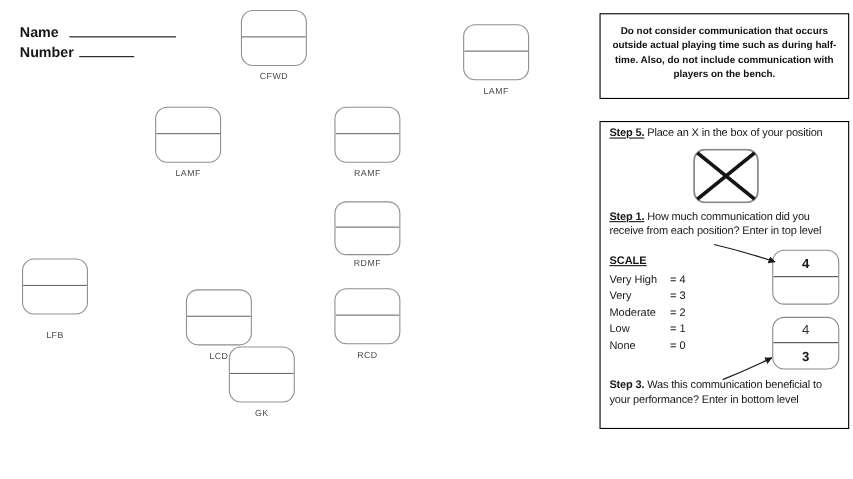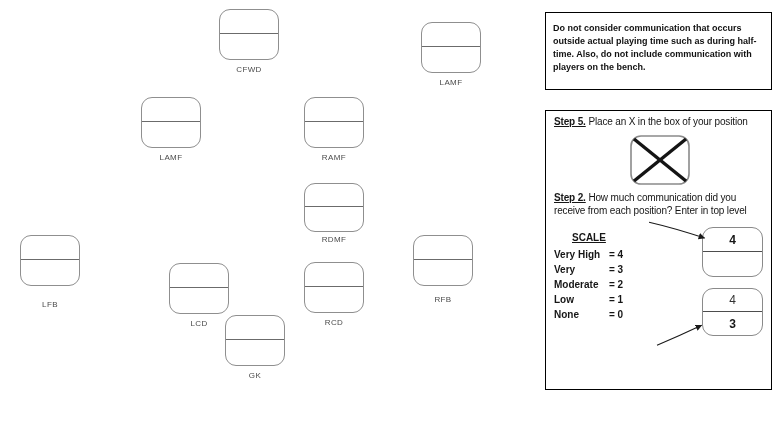--- a/index.html
+++ b/index.html
@@ -16,51 +16,61 @@
   .pos{position:absolute;width:60px;text-align:center;}
   .pos-box{width:60px;height:51px;border:1.3px solid #8f8f8f;border-radius:11px;
            box-sizing:border-box;overflow:hidden;background:#fff;}
   .pos-top{height:47%;border-bottom:1.4px solid #6b6b6b;}
   .pos-bottom{height:53%;}
   .pos-label{margin-top:5px;font-size:8px;color:#4a4a4a;letter-spacing:.4px;}
 
   
   .note-box{position:absolute;left:545px;top:12px;width:227px;height:78px;
             border:1.6px solid #000;box-sizing:border-box;}
-  .note-text{padding:9px 7px 0 7px;font-size:9px;font-weight:bold;line-height:1.45;color:#111;}
+  .note-text{padding:9px 7px 0 7px;font-size:9px;font-weight:bold;line-height:1.45;color:#111;text-align:center;}
 
   .instr-panel{position:absolute;left:545px;top:110px;width:227px;height:280px;
                border:1.6px solid #000;box-sizing:border-box;}
   .step{position:absolute;left:8px;width:213px;font-size:10px;line-height:1.28;
         letter-spacing:-0.15px;color:#161616;}
   .step-label{font-weight:bold;}
   .u{text-decoration:underline;}
 
   .xbox{position:absolute;left:84px;top:24px;width:60px;height:50px;}
 
   .scale-title{position:absolute;left:8px;top:121px;font-size:10px;font-weight:bold;
-               text-decoration:underline;color:#161616;margin-left:18px;}
-  .scale-row{position:absolute;left:8px;width:120px;font-size:10px;font-weight:bold;color:#161616;}
+               text-decoration:underline;color:#161616;}
+  .scale-row{position:absolute;left:8px;width:120px;font-size:10px;font-weight:normal;color:#161616;}
   .scale-val{position:absolute;left:55px;top:0;}
 
   .ex-box{position:absolute;width:61px;border:1.3px solid #8a8a8a;border-radius:11px;
           box-sizing:border-box;overflow:hidden;background:#fff;}
   .ex-top,.ex-bottom{height:50%;display:flex;align-items:center;justify-content:center;
           font-size:12px;color:#161616;}
   .ex-top{border-bottom:1.5px solid #4d4d4d;box-sizing:border-box;}
   .bold{font-weight:bold;}
   .plain{font-weight:normal;color:#333;}
 
   .arrow-layer{position:absolute;left:0;top:0;width:100%;height:100%;pointer-events:none;}
 </style>
 </head>
 <body>
 
 <div class="page">
 
+  <div class="name-block">
+    <div class="fill-line">
+      <span class="lbl">Name</span>
+      <span class="blank" style="width:97px;margin-left:5px;"></span>
+    </div>
+    <div class="fill-line">
+      <span class="lbl">Number</span>
+      <span class="blank" style="width:50px;"></span>
+    </div>
+  </div>
 
   <div class="pos" style="left:219px;top:9px;">
     <div class="pos-box">
       <div class="pos-top"></div>
       <div class="pos-bottom"></div>
     </div>
     <div class="pos-label">CFWD</div>
   </div>
 
   <div class="pos" style="left:421px;top:22px;">
@@ -113,29 +123,22 @@
   </div>
 
   <div class="pos" style="left:304px;top:262px;">
     <div class="pos-box">
       <div class="pos-top"></div>
       <div class="pos-bottom"></div>
     </div>
     <div class="pos-label">RCD</div>
   </div>
 
-  <div class="pos" style="left:413px;top:235px;">
-    <div class="pos-box">
-      <div class="pos-top"></div>
-      <div class="pos-bottom"></div>
-    </div>
-    <div class="pos-label" style="margin-top:9px;">RFB</div>
-  </div>
-
-  <div class="pos" style="left:225px;top:315px;">
+
+  <div class="pos" style="left:208px;top:315px;">
     <div class="pos-box">
       <div class="pos-top"></div>
       <div class="pos-bottom"></div>
     </div>
     <div class="pos-label">GK</div>
   </div>
 
   <div class="note-box">
     <div class="note-text">Do not consider communication that occurs outside actual playing time such as during half-time. Also, do not include communication with players on the bench.</div>
   </div>
@@ -148,21 +151,21 @@
 
     <div class="xbox">
       <svg width="60" height="50" viewBox="0 0 60 50">
         <rect x="1" y="1" width="58" height="48" rx="10" ry="10" fill="none" stroke="#8a8a8a" stroke-width="1.6"></rect>
         <line x1="4" y1="4" x2="56" y2="46" stroke="#141414" stroke-width="3.4"></line>
         <line x1="56" y1="4" x2="4" y2="46" stroke="#141414" stroke-width="3.4"></line>
       </svg>
     </div>
 
     <div class="step" style="top:81px;">
-      <span class="step-label u">Step 2.</span><span> How much communication did you receive from each position? Enter in top level</span>
+      <span class="step-label u">Step 1.</span><span> How much communication did you receive from each position? Enter in top level</span>
     </div>
 
     <div class="scale-title">SCALE</div>
 
     <div class="scale-row" style="top:138px;">
       <span>Very High</span>
       <span class="scale-val">= 4</span>
     </div>
     <div class="scale-row" style="top:153px;">
       <span>Very</span>
@@ -183,20 +186,23 @@
 
     <div class="ex-box" style="left:156px;top:116px;height:50px;">
       <div class="ex-top bold">4</div>
       <div class="ex-bottom"></div>
     </div>
     <div class="ex-box" style="left:156px;top:177px;height:48px;">
       <div class="ex-top plain">4</div>
       <div class="ex-bottom bold">3</div>
     </div>
 
+    <div class="step" style="top:234px;">
+      <span class="step-label">Step 3.</span><span> Was this communication beneficial to your performance? Enter in bottom level</span>
+    </div>
 
     <svg class="arrow-layer" viewBox="0 0 227 280">
       <defs>
         <marker id="ah" markerWidth="7" markerHeight="6" refX="5.5" refY="3" orient="auto">
           <polygon points="0,0 6,3 0,6" fill="#1a1a1a"></polygon>
         </marker>
       </defs>
       <path d="M104,112 Q130,118 160,128" fill="none" stroke="#1a1a1a" stroke-width="1.1" marker-end="url(#ah)"></path>
       <path d="M112,236 Q134,227 157,216" fill="none" stroke="#1a1a1a" stroke-width="1.1" marker-end="url(#ah)"></path>
     </svg>

